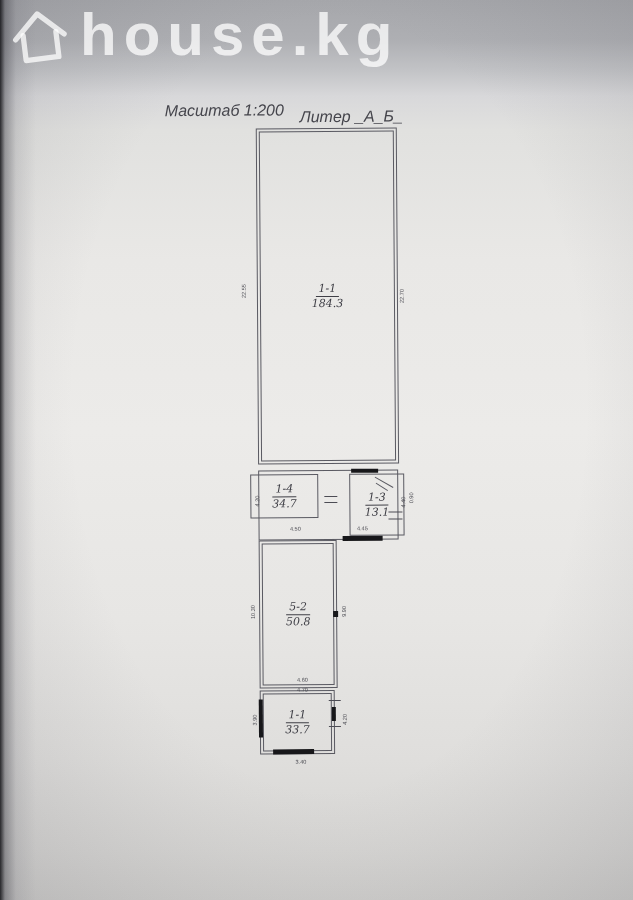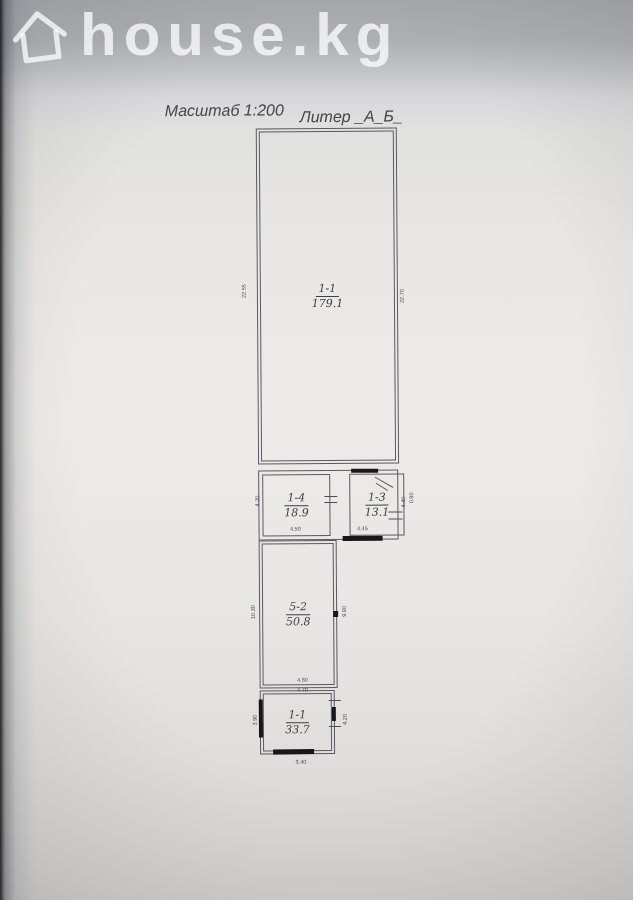--- a/index.html
+++ b/index.html
@@ -60,32 +60,32 @@
 
   <div id="plan">
 
     <div class="title t-scale">Масштаб 1:200</div>
     <div class="title t-liter">Литер _А_Б_</div>
 
     <div class="box" style="left:258px; top:128px; width:141px; height:336px;">
       <div class="dbl"></div>
       <div class="room-label">
         <span class="room-num">1-1</span>
-        <span class="room-area">179.1</span>
+        <span class="room-area">184.3</span>
       </div>
     </div>
     <div class="dim v" style="left:236px; top:287px;">22.55</div>
     <div class="dim v" style="left:394px; top:293px;">22.70</div>
 
     <div class="box" style="left:258px; top:470px; width:140px; height:70px;"></div>
 
-    <div class="box" style="left:262px; top:474px; width:68px; height:62px;">
+    <div class="box" style="left:250px; top:474px; width:68px; height:44px;">
       <div class="room-label">
         <span class="room-num">1-4</span>
-        <span class="room-area">18.9</span>
+        <span class="room-area">34.7</span>
       </div>
     </div>
 
     <div class="box" style="left:333px; top:474px; width:55px; height:62px;margin-left:16px;">
       <div class="room-label">
         <span class="room-num">1-3</span>
         <span class="room-area">13.1</span>
       </div>
     </div>
 

